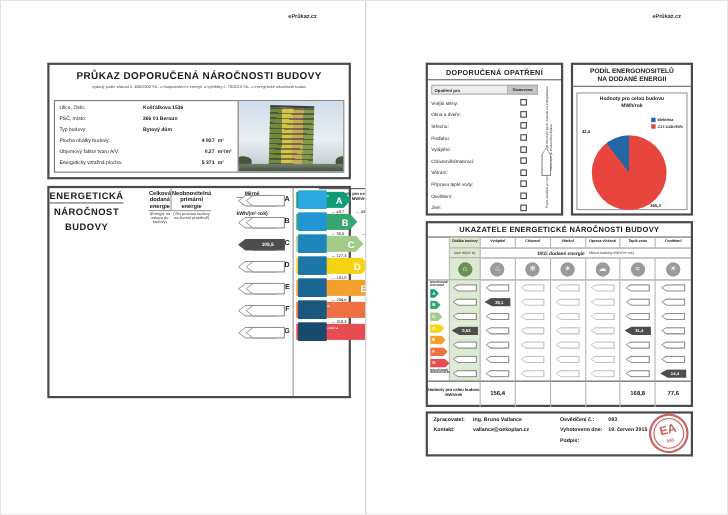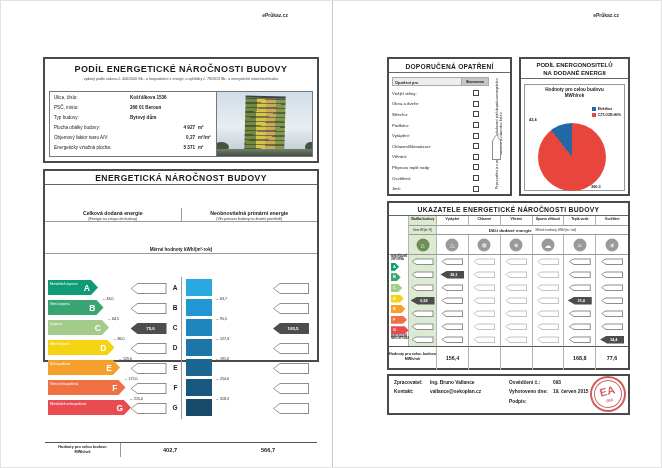--- a/index.html
+++ b/index.html
@@ -28,21 +28,21 @@
   .bld{position:absolute;left:50%;bottom:6px;width:40px;height:54px;transform:translateX(-50%) rotate(1.5deg);
     background:linear-gradient(90deg,#74893e 0 28%,#d5c44a 28% 52%,#c8ab57 52% 76%,#84994a 76% 100%);
     border-top:2px solid #3c4046;}
   .bld:after{content:"";position:absolute;inset:0;
     background:repeating-linear-gradient(180deg,rgba(35,38,55,.5) 0 1.5px,transparent 1.5px 4.6px);}
   .ground{position:absolute;left:0;right:0;bottom:0;height:7px;background:linear-gradient(180deg,#70806b,#454f40);}
   .bush{position:absolute;bottom:4px;width:16px;height:10px;border-radius:50%;background:#44543e;}
   .bush.l{left:-4px;} .bush.r{right:-5px;width:12px;}
 
   
-  .box2{left:42px;top:168px;width:276px;height:193px;display:flex;flex-direction:column;gap:23px;}
+  .box2{left:42px;top:168px;width:276px;height:193px;display:flex;flex-direction:row;gap:23px;}
   .b2-title{height:14px;line-height:14px;text-align:center;font-weight:bold;font-size:8.5px;
     letter-spacing:.5px;border-bottom:1px solid #666;}
   .b2-cols{display:flex;height:21px;border-bottom:1px solid #999;}
   .b2col{flex:1;padding-top:2px;text-align:center;}
   .b2col:first-child{border-right:1px solid #999;}
   .b2col .t{font-weight:bold;font-size:5.2px;}
   .b2col .s{font-size:3.6px;color:#333;margin-top:1px;}
   .b2-units{height:9px;line-height:9px;text-align:center;font-weight:bold;font-size:4.6px;border-bottom:1px solid #999;}
   .b2-main{flex:1;display:flex;position:relative;}
   .half{flex:1;position:relative;padding-top:2px;}
@@ -140,21 +140,21 @@
 </style>
 </head>
 <body>
 
 <div class="canvas">
 
   <div class="page page-left">
     <div class="site-tag">ePrůkaz.cz</div>
 
     <div class="box box1">
-      <div class="b1-title">PODÍL ENERGETICKÉ NÁROČNOSTI BUDOVY</div>
+      <div class="b1-title">PRŮKAZ DOPORUČENÁ NÁROČNOSTI BUDOVY</div>
       <div class="b1-sub">vydaný podle zákona č. 406/2000 Sb., o hospodaření s energií, a vyhlášky č. 78/2013 Sb., o energetické náročnosti budov</div>
       <div class="b1-inner">
         <div class="b1-fields" id="fields">
             <div class="frow">
               <span class="fl">Ulice, číslo:</span>
               <span class="fv">Košťálkova 1536</span>
             </div>
             <div class="frow">
               <span class="fl">PSČ, místo:</span>
               <span class="fv">266 01 Beroun</span>

